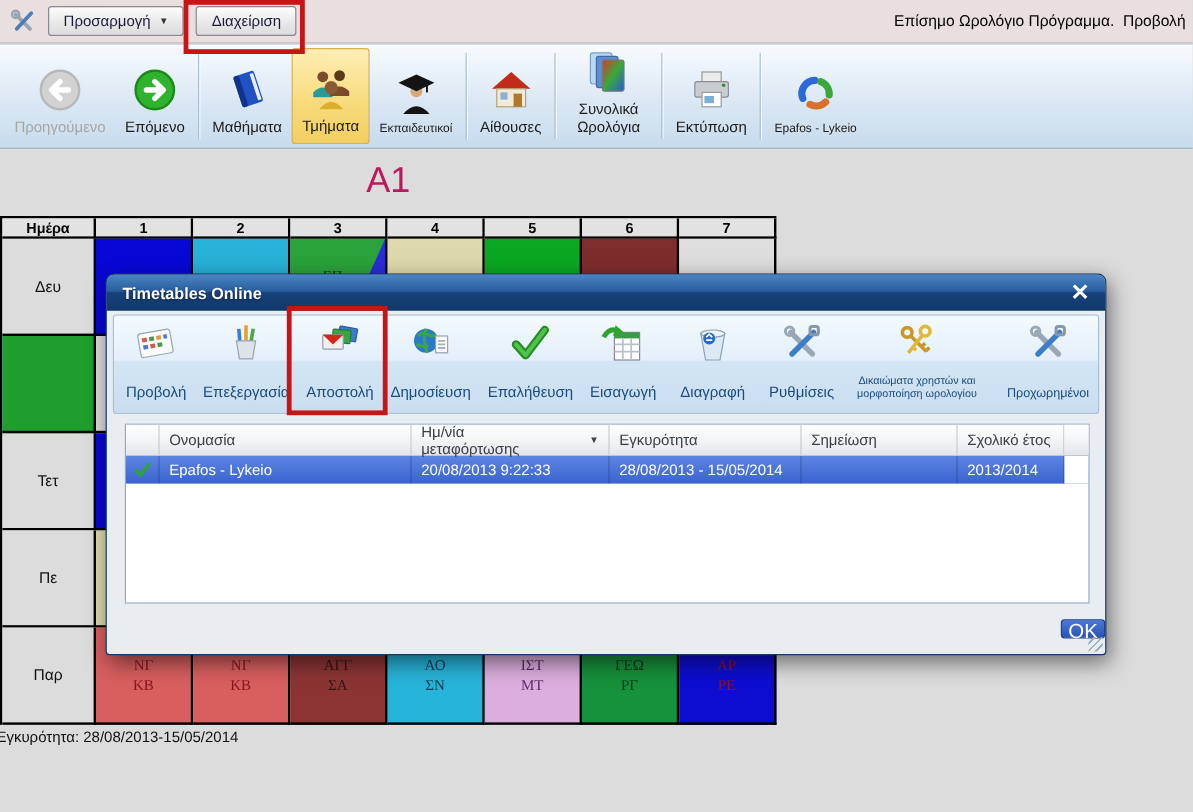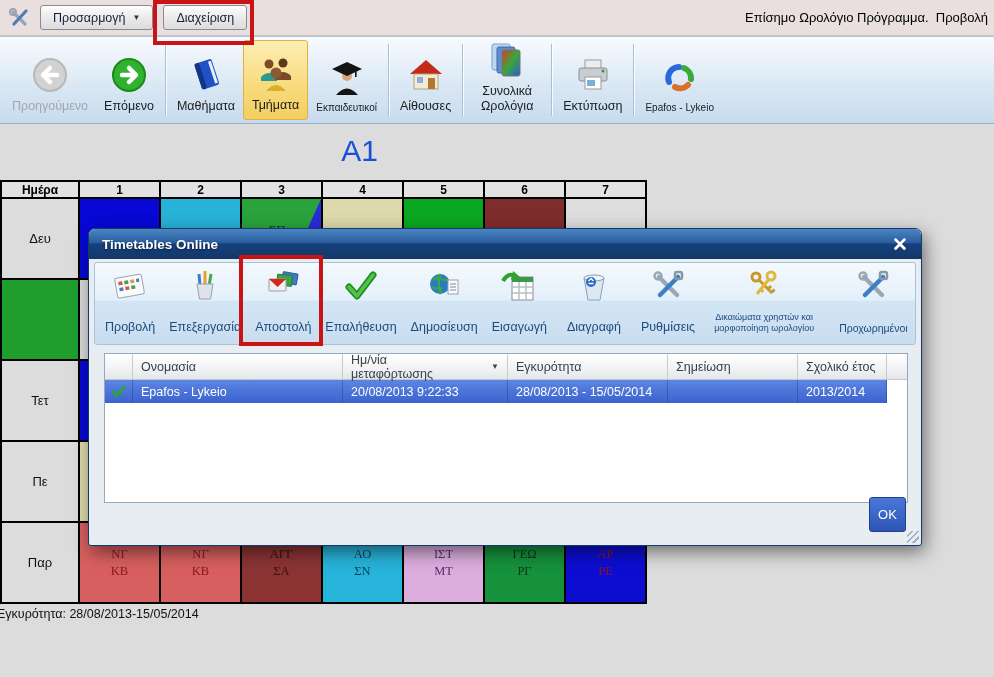--- a/index.html
+++ b/index.html
@@ -26,21 +26,21 @@
   .rbtn .ric { width:40px; height:40px; display:block; margin-bottom:4px; }
   .rlabel { font-size:12.5px; color:#1c1c1c; white-space:nowrap; text-align:center; line-height:1.15; }
   .rbtn.disabled .rlabel { color:#a6a6a6; }
   .rbtn.small .rlabel { font-size:10px; }
   .rbtn.selected { background:linear-gradient(#fdeeb4,#f8da7a 60%,#f3cf62); border:1px solid #d8b34a; }
   .rbtn.twoline .rlabel { white-space:normal; width:66px; }
   .rdiv { width:1px; background:#a9bfd6; box-shadow:1px 0 0 rgba(255,255,255,.85); margin:4px 3px; }
 
   
   .tt-title { position:absolute; left:0; top:134px; width:647px; text-align:center;
-              font-size:30px; color:#1d4ed8; z-index:1;margin-left:36px; }
+              font-size:30px; color:#be185d; z-index:1; }
   .tt { position:absolute; left:0; top:180px; border-top:2px solid #000; border-left:2px solid #000; z-index:1; }
   .tt-row { display:grid; grid-template-columns:78px repeat(7,81px); }
   .tt-hrow > div { height:17px; font-size:12px; font-weight:bold; background:#e2e2e2; color:#000;
                    display:flex; align-items:center; justify-content:center;
                    border-right:2px solid #000; border-bottom:2px solid #000; }
   .tt-day { height:81px; background:#dcdcdc; font-size:13px; color:#111; display:flex; align-items:center;
             justify-content:center; border-right:2px solid #000; border-bottom:2px solid #000; }
   .tt-cell { height:81px; border-right:2px solid #000; border-bottom:2px solid #000; position:relative;font-family:Liberation Serif, serif; }
   .tt-lesson { display:flex; flex-direction:column; align-items:center; justify-content:center;
                font-size:12.5px; line-height:17px; }
@@ -78,23 +78,23 @@
   .lh.sorted { justify-content:space-between; }
   .sort-ic { font-size:8px; color:#444; margin-left:4px; }
   .lrow { display:flex; height:23px; background:linear-gradient(#5d85e2,#3a63cf); cursor:default; }
   .lc { font-size:12.5px; color:#fff; display:flex; align-items:center; padding:0 8px;
         border-right:1px solid rgba(25,45,110,.35); }
   .c0 { width:28px; justify-content:center; padding:0; }
   .c1 { width:210px; } .c2 { width:165px;gap:36px; } .c3 { width:160px; } .c4 { width:130px; } .c5 { width:89px; }
   .cfill { flex:1; border-right:none; background:#fff; }
   .lhead .cfill { background:linear-gradient(#ffffff,#f0f2f4 60%,#e3e6ea); }
 
-  .ok-btn { position:absolute; right:15px; bottom:13px; width:37px; height:35px; font-family:inherit;
+  .ok-btn { position:absolute; right:0; bottom:13px; width:37px; height:16px; font-family:inherit;
             background:linear-gradient(#4a78d8,#2c55b4); border:1px solid #20408a; border-radius:3px;
-            color:#fff; font-size:13px; cursor:default; }
+            color:#fff; font-size:17px; cursor:default; }
   .grip { position:absolute; right:2px; bottom:2px; width:12px; height:12px;
           background:repeating-linear-gradient(135deg, transparent 0 3px, #9fb2c4 3px 4.5px); }
 
   
   .hl { position:absolute; border:4px solid #c81414; z-index:60; pointer-events:none; }
   .hl1 { left:-11px; right:-8px; top:-6px; bottom:-16px; }
   .hl2 { left:-9px; right:-5px; top:-10px; bottom:-4px; }
 </style>
 </head>
 <body>
@@ -369,36 +369,36 @@
           <rect x="4" y="11" width="17" height="12" rx="1" fill="#f0f0f0" stroke="#99a"></rect>
           <path d="M4 11 L12.5 19 L21 11 Z" fill="#d02a1a"></path>
             </svg>
         </span>
         <span class="dlabel">Αποστολή</span>
         <span class="hl hl2"></span>
       </div>
       <div class="dbtn">
         <span class="dic">
           <svg viewBox="0 0 36 36">
-          <path d="M6 19 L14 28 L30 7" stroke="#1f8f1f" stroke-width="7" fill="none" stroke-linecap="round" stroke-linejoin="round"></path>
-          <path d="M6 19 L14 28 L30 7" stroke="#55c04d" stroke-width="3.5" fill="none" stroke-linecap="round" stroke-linejoin="round"></path>
-            </svg>
-        </span>
-        <span class="dlabel">Επαλήθευση</span>
-      </div>
-      <div class="dbtn">
-        <span class="dic">
-          <svg viewBox="0 0 36 36">
           <circle cx="14" cy="16" r="10" fill="#2a7ac8"></circle>
           <path d="M7 12 q5 -4 9 -1 q4 2 6 0 M6 19 q6 3 10 1 M14 6 q-3 9 1 20" stroke="#3aa84a" stroke-width="2.5" fill="none"></path>
           <rect x="22" y="12" width="10" height="14" fill="#fafafa" stroke="#98a2ac"></rect>
           <path d="M24 16 h6 M24 19 h6 M24 22 h6" stroke="#a8b0b8" stroke-width="1.5"></path>
             </svg>
         </span>
         <span class="dlabel">Δημοσίευση</span>
+      </div>
+      <div class="dbtn">
+        <span class="dic">
+          <svg viewBox="0 0 36 36">
+          <path d="M6 19 L14 28 L30 7" stroke="#1f8f1f" stroke-width="7" fill="none" stroke-linecap="round" stroke-linejoin="round"></path>
+          <path d="M6 19 L14 28 L30 7" stroke="#55c04d" stroke-width="3.5" fill="none" stroke-linecap="round" stroke-linejoin="round"></path>
+            </svg>
+        </span>
+        <span class="dlabel">Επαλήθευση</span>
       </div>
       <div class="dbtn">
         <span class="dic">
           <svg viewBox="0 0 36 36">
           <rect x="11" y="9" width="21" height="23" fill="#fff" stroke="#889"></rect>
           <rect x="11" y="9" width="21" height="5" fill="#3a9a4a"></rect>
           <path d="M11 19 h21 M11 25 h21 M18 14 v18 M25 14 v18" stroke="#b8c0c8" stroke-width="1.5"></path>
           <path d="M2 13 q5 -9 13 -5" stroke="#2fa32f" stroke-width="4" fill="none"></path>
           <path d="M12 3 l7 6 -9 3 z" fill="#2fa32f"></path>
             </svg>

